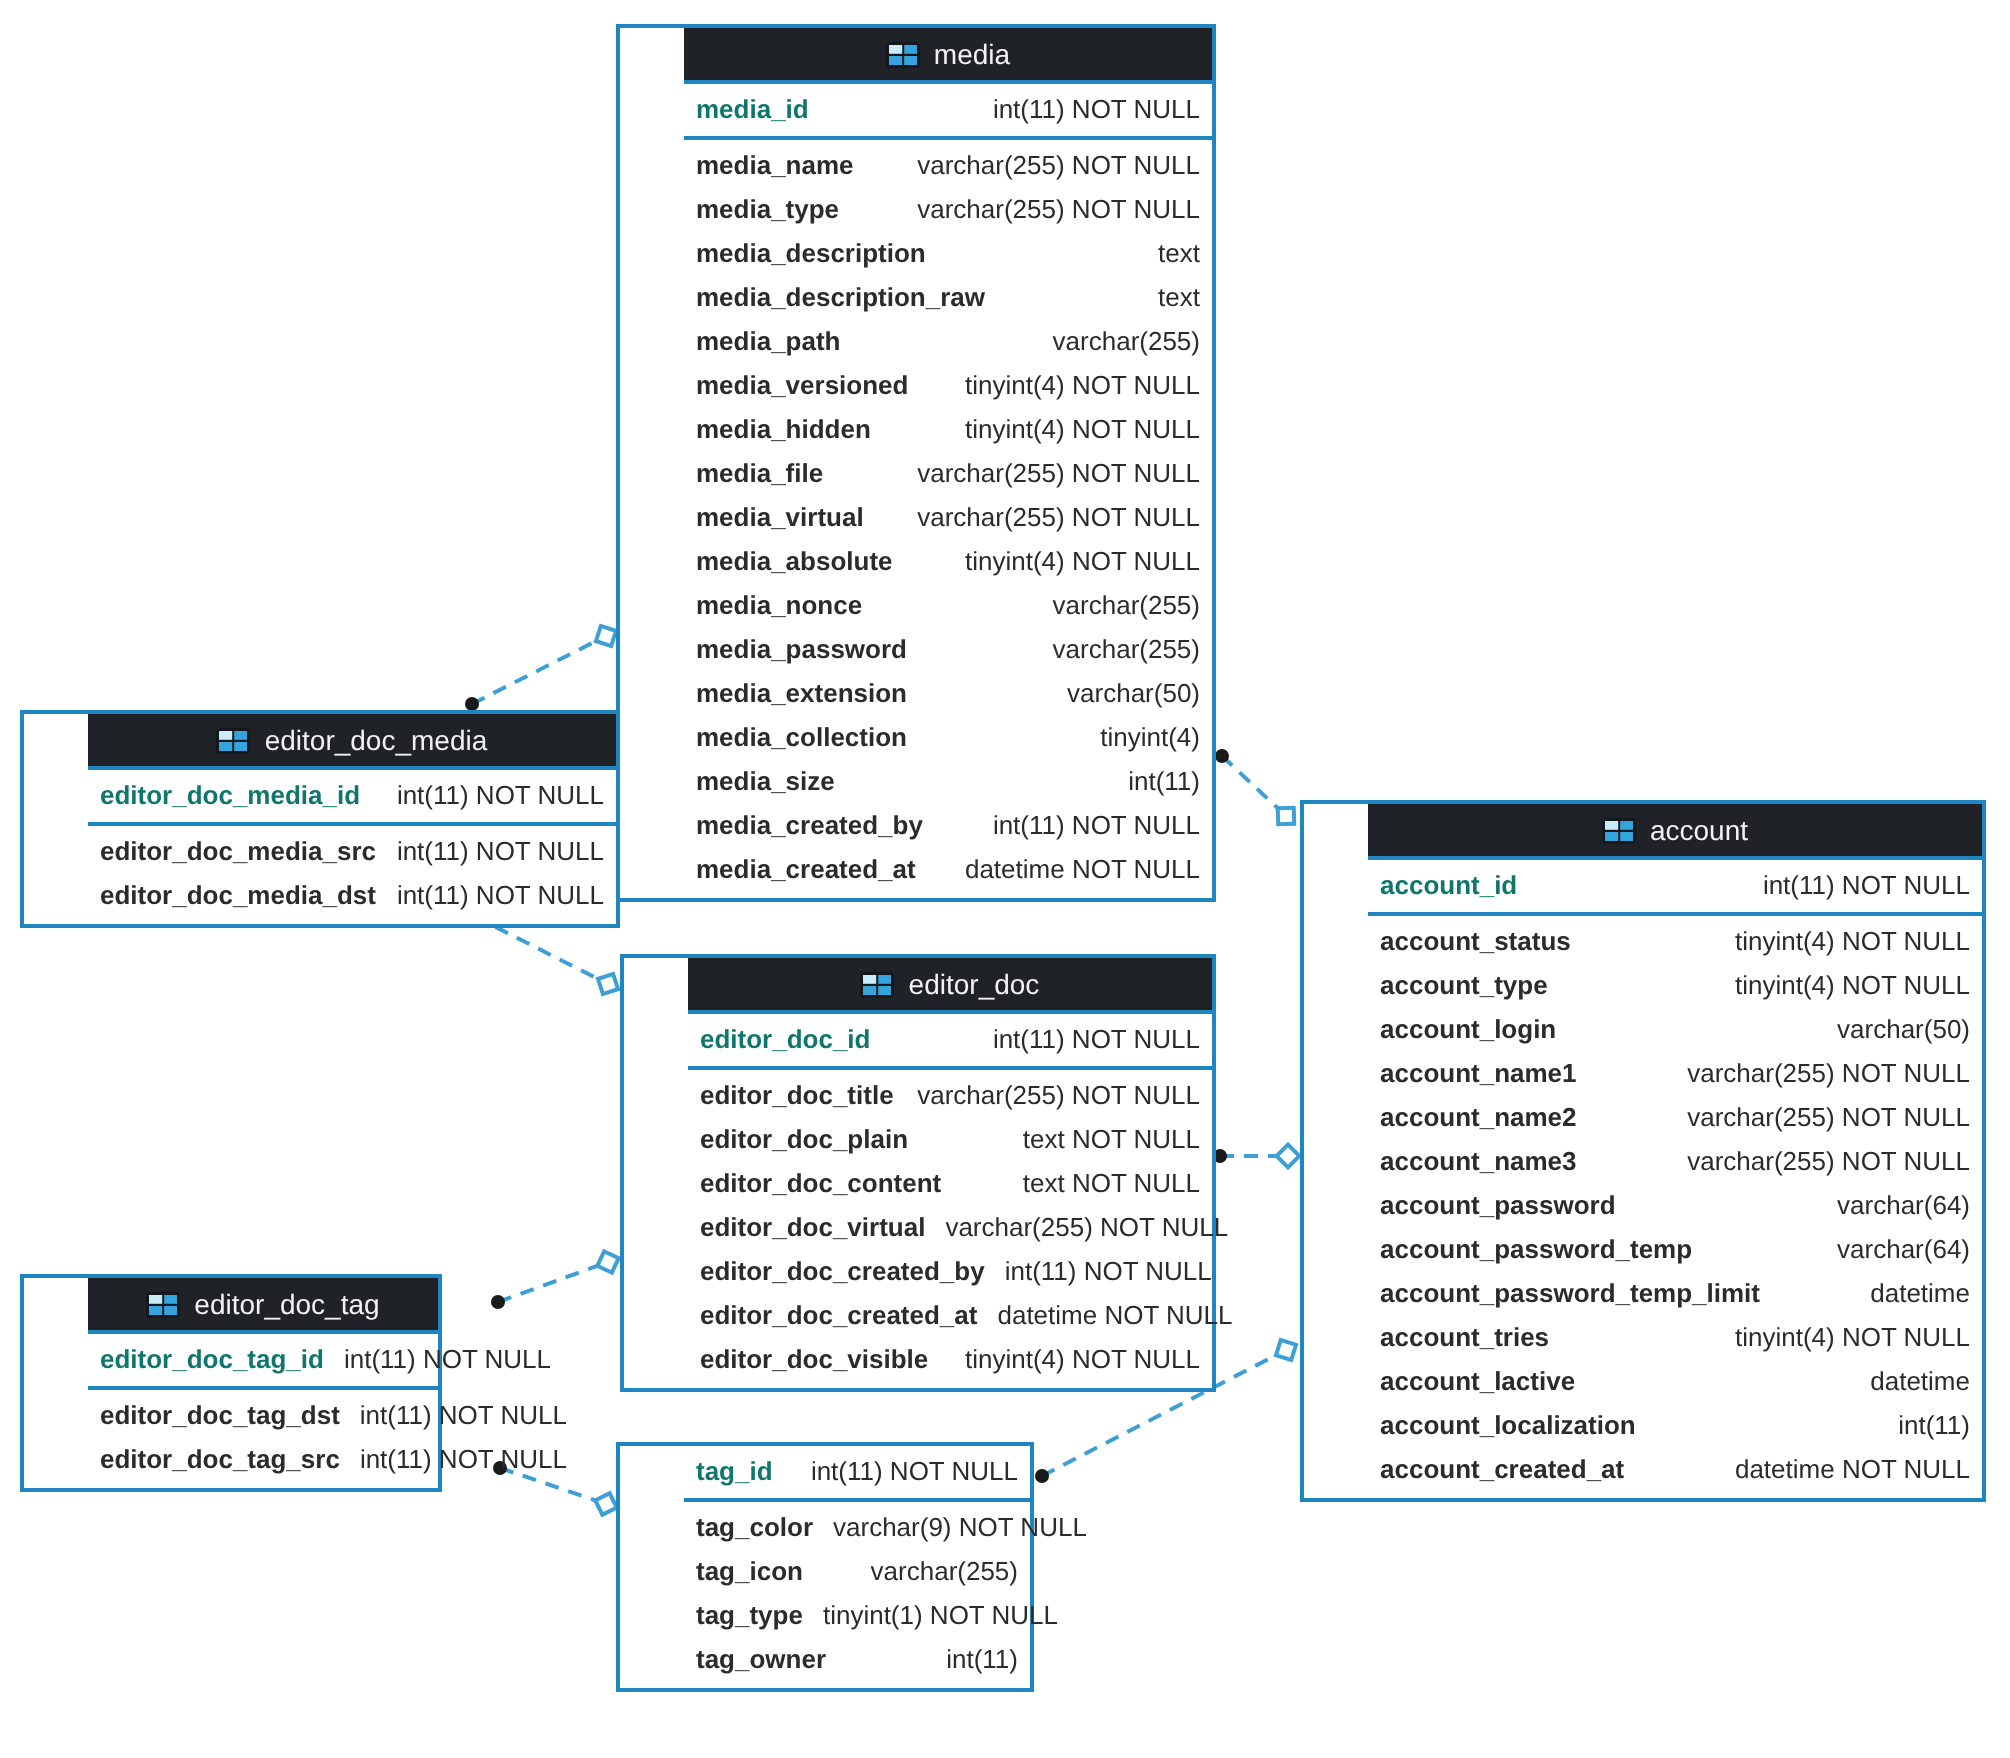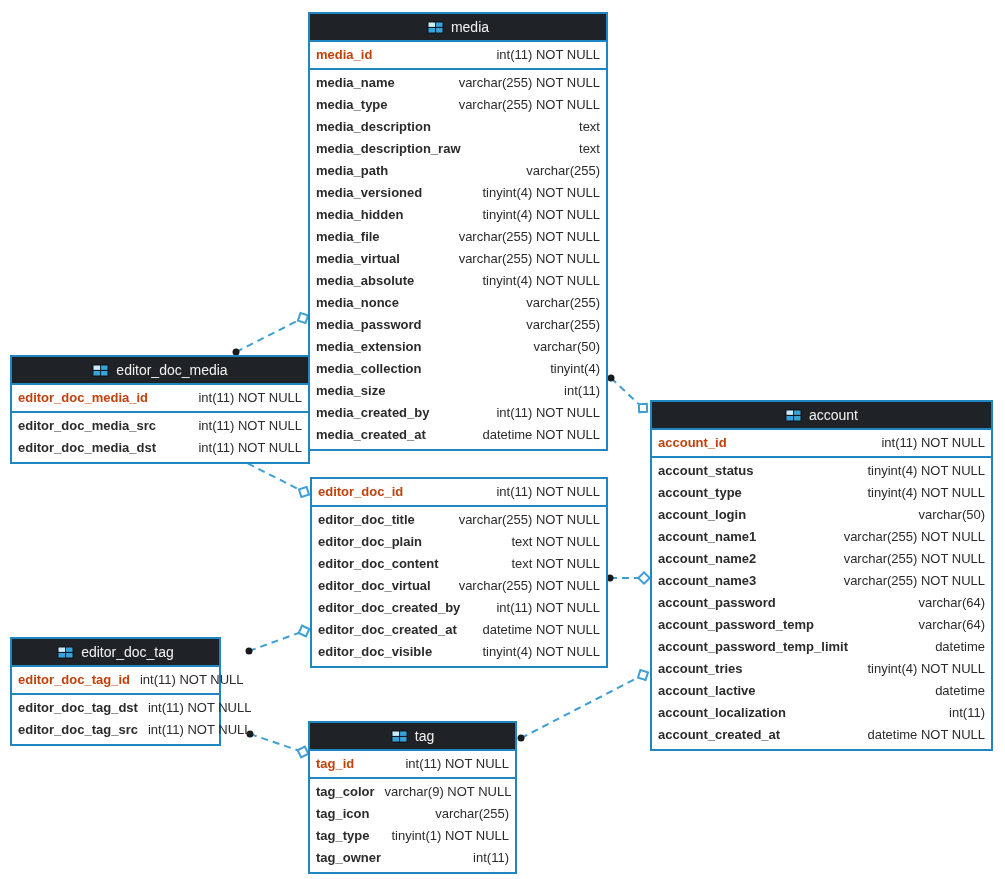--- a/index.html
+++ b/index.html
@@ -7,38 +7,39 @@
     width:1005px;height:879px;position:relative;overflow:hidden;
     background:#ffffff;
     font-family:"Liberation Sans", sans-serif;
   }
   #diagram{position:absolute;inset:0;}
   #connections{position:absolute;left:0;top:0;z-index:0;}
   .db-table{
     position:absolute;z-index:1;box-sizing:border-box;
     background:#ffffff;
     border:2px solid var(--border,#1e87c2);
+    padding-left:32px;
   }
   .tbl-header{
     height:26px;display:flex;align-items:center;justify-content:center;gap:7px;
     background:var(--header-bg,#1f2328);
     border-bottom:2px solid var(--border,#1e87c2);
   }
   .tbl-title{
     color:var(--header-text,#f2f2f2);font-size:14px;line-height:26px;
   }
   .tbl-icon{display:block;}
   .tbl-pk{border-bottom:2px solid var(--border,#1e87c2);padding:2px 0;}
   .tbl-rows{padding:2px 0 3px 0;}
   .row{
     height:22px;line-height:22px;display:flex;justify-content:space-between;
     padding:0 6px;white-space:nowrap;font-size:13px;color:#2b2b2b;
   }
   .pk-row{height:22px;line-height:22px;}
-  .pk-row .fname{font-weight:bold;color:#c2410c;}
+  .pk-row .fname{font-weight:bold;color:#0f766e;}
   .fname{text-align:left;font-weight:bold;}
   .ftype{margin-left:10px;}
   .rel-line{
     stroke:var(--line,#3d9fd6);stroke-width:2;stroke-dasharray:7 5;fill:none;
   }
   .rel-dot{fill:#1a1a1a;stroke:none;}
   .rel-diamond{fill:#ffffff;stroke:var(--line,#2187c4);stroke-width:2;}
 </style>
 </head>
 <body style="background: rgb(255, 255, 255);">
@@ -197,20 +198,30 @@
   </div>
 
   <div class="row">
     <span class="fname">editor_doc_media_dst</span>
     <span class="ftype">int(11) NOT NULL</span>
   </div>
 </div>
   </div>
 
   <div class="db-table" style="left: 310px; top: 477px; width: 298px;">
+    <div class="tbl-header">
+      <svg class="tbl-icon" width="17" height="13" viewBox="0 0 17 13">
+        <rect x="0.5" y="0.5" width="16" height="12" rx="1.5" fill="#15181c" stroke="#15181c"></rect>
+        <rect x="1.5" y="1.5" width="6.6" height="4.4" fill="#c9ecfa"></rect>
+        <rect x="9.1" y="1.5" width="6.4" height="4.4" fill="#35a3dc"></rect>
+        <rect x="1.5" y="7" width="6.6" height="4.5" fill="#35a3dc"></rect>
+        <rect x="9.1" y="7" width="6.4" height="4.5" fill="#35a3dc"></rect>
+      </svg>
+      <span class="tbl-title">editor_doc</span>
+    </div>
     <div class="tbl-pk">
       <div class="row pk-row">
         <span class="fname">editor_doc_id</span>
         <span class="ftype">int(11) NOT NULL</span>
       </div>
     </div>
     <div class="tbl-rows">
   <div class="row">
     <span class="fname">editor_doc_title</span>
     <span class="ftype">varchar(255) NOT NULL</span>
@@ -272,30 +283,20 @@
   </div>
 
   <div class="row">
     <span class="fname">editor_doc_tag_src</span>
     <span class="ftype">int(11) NOT NULL</span>
   </div>
 </div>
   </div>
 
   <div class="db-table" style="left: 308px; top: 721px; width: 209px;">
-    <div class="tbl-header">
-      <svg class="tbl-icon" width="17" height="13" viewBox="0 0 17 13">
-        <rect x="0.5" y="0.5" width="16" height="12" rx="1.5" fill="#15181c" stroke="#15181c"></rect>
-        <rect x="1.5" y="1.5" width="6.6" height="4.4" fill="#c9ecfa"></rect>
-        <rect x="9.1" y="1.5" width="6.4" height="4.4" fill="#35a3dc"></rect>
-        <rect x="1.5" y="7" width="6.6" height="4.5" fill="#35a3dc"></rect>
-        <rect x="9.1" y="7" width="6.4" height="4.5" fill="#35a3dc"></rect>
-      </svg>
-      <span class="tbl-title">tag</span>
-    </div>
     <div class="tbl-pk">
       <div class="row pk-row">
         <span class="fname">tag_id</span>
         <span class="ftype">int(11) NOT NULL</span>
       </div>
     </div>
     <div class="tbl-rows">
   <div class="row">
     <span class="fname">tag_color</span>
     <span class="ftype">varchar(9) NOT NULL</span>

